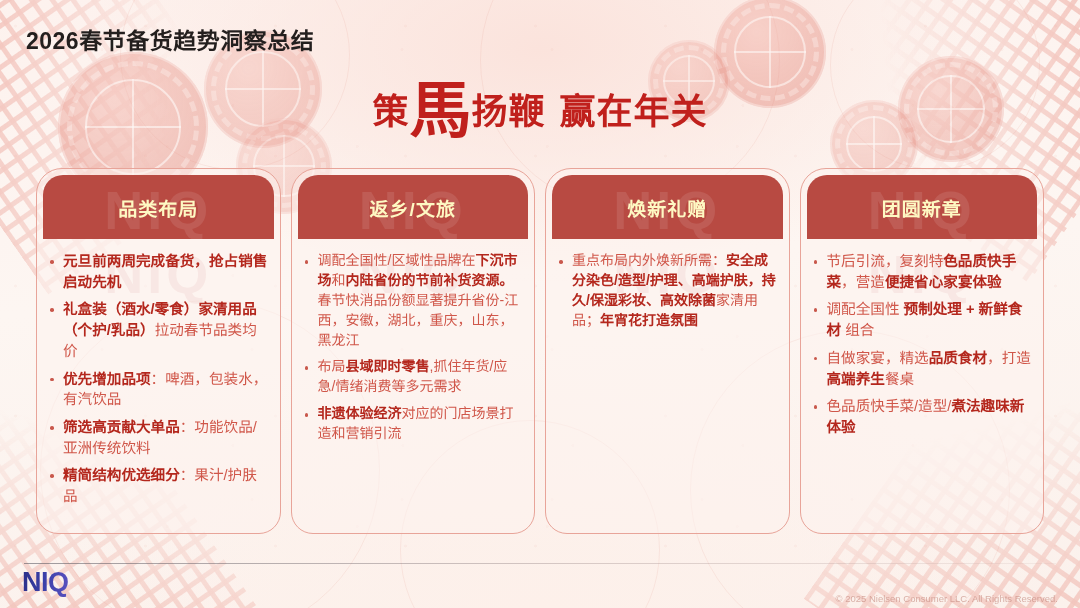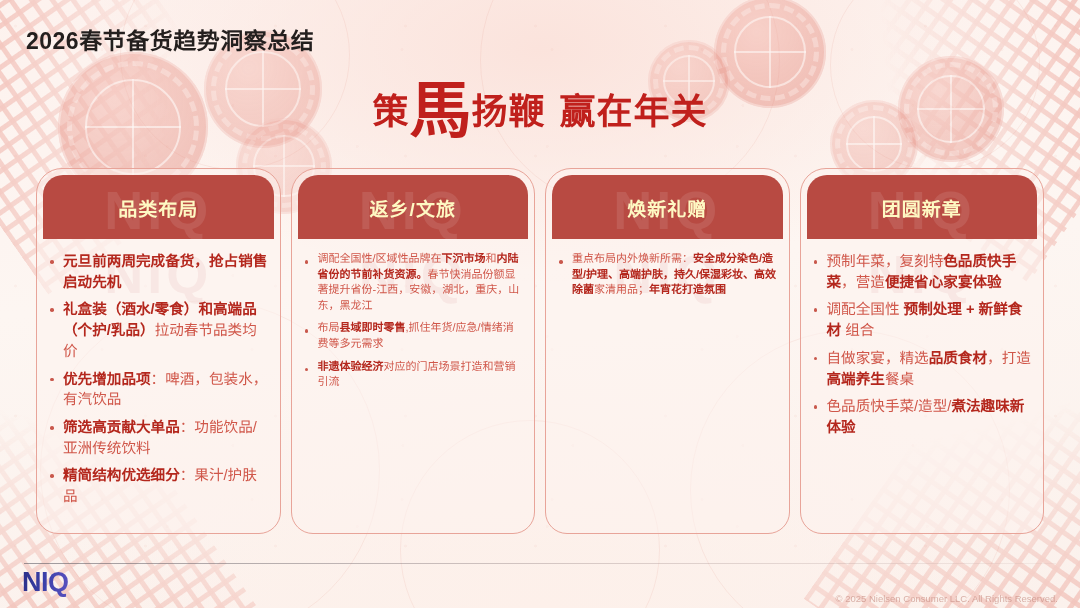--- a/index.html
+++ b/index.html
@@ -208,21 +208,21 @@
     content: "";
     position: absolute;
     left: 5px; top: 9px;
     width: 3.5px; height: 3.5px;
     border-radius: 50%;
     background: #c9584c;
   }
   ul.bullets li b { font-weight: 700; color: #b4271d; }
 
   
-  .card.c2 ul.bullets li, .card.c3 ul.bullets li { font-size: 11px; }
+  .card.c2 ul.bullets li, .card.c3 ul.bullets li { font-size: 14px; }
 
   
   .footer-rule {
     position: absolute;
     left: 24px; right: 24px; bottom: 44px;
     height: 1px;
     background: linear-gradient(90deg, rgba(80,80,90,.55), rgba(150,130,130,.35) 55%, rgba(200,170,165,.15));
   }
   .niq-logo {
     position: absolute;
@@ -325,21 +325,21 @@
 
     <div class="card c1">
       <div class="card-header">
         <div class="wm">NIQ</div>
         <div class="ht">品类布局</div>
       </div>
       <div class="card-body">
         <div class="body-wm">NIQ</div>
         <ul class="bullets">
             <li><b>元旦前两周完成备货，抢占销售启动先机</b></li>
-            <li><b>礼盒装（酒水/零食）和高端品（个护/乳品）</b><span>拉动春节品类均价</span></li>
+            <li><b>礼盒装（酒水/零食）家清用品（个护/乳品）</b><span>拉动春节品类均价</span></li>
             <li><b>优先增加品项</b><span>：啤酒，包装水，有汽饮品</span></li>
             <li><b>筛选高贡献大单品</b><span>：功能饮品/亚洲传统饮料</span></li>
             <li><b>精简结构优选细分</b><span>：果汁/护肤品</span></li>
           </ul>
       </div>
     </div>
 
     <div class="card c2">
       <div class="card-header">
         <div class="wm">NIQ</div>
@@ -369,21 +369,21 @@
     </div>
 
     <div class="card c4">
       <div class="card-header">
         <div class="wm">NIQ</div>
         <div class="ht">团圆新章</div>
       </div>
       <div class="card-body">
         <div class="body-wm">NIQ</div>
         <ul class="bullets">
-            <li><span>预制年菜，复刻特</span><b>色品质快手菜</b><span>，营造</span><b>便捷省心家宴体验</b></li>
+            <li><span>节后引流，复刻特</span><b>色品质快手菜</b><span>，营造</span><b>便捷省心家宴体验</b></li>
             <li><span>调配全国性 </span><b>预制处理 + 新鲜食材</b><span> 组合</span></li>
             <li><span>自做家宴，精选</span><b>品质食材</b><span>，打造</span><b>高端养生</b><span>餐桌</span></li>
             <li><span>色品质快手菜/造型/</span><b>煮法趣味新体验</b></li>
           </ul>
       </div>
     </div>
 
   </div>
 
   <div class="footer-rule"></div>

